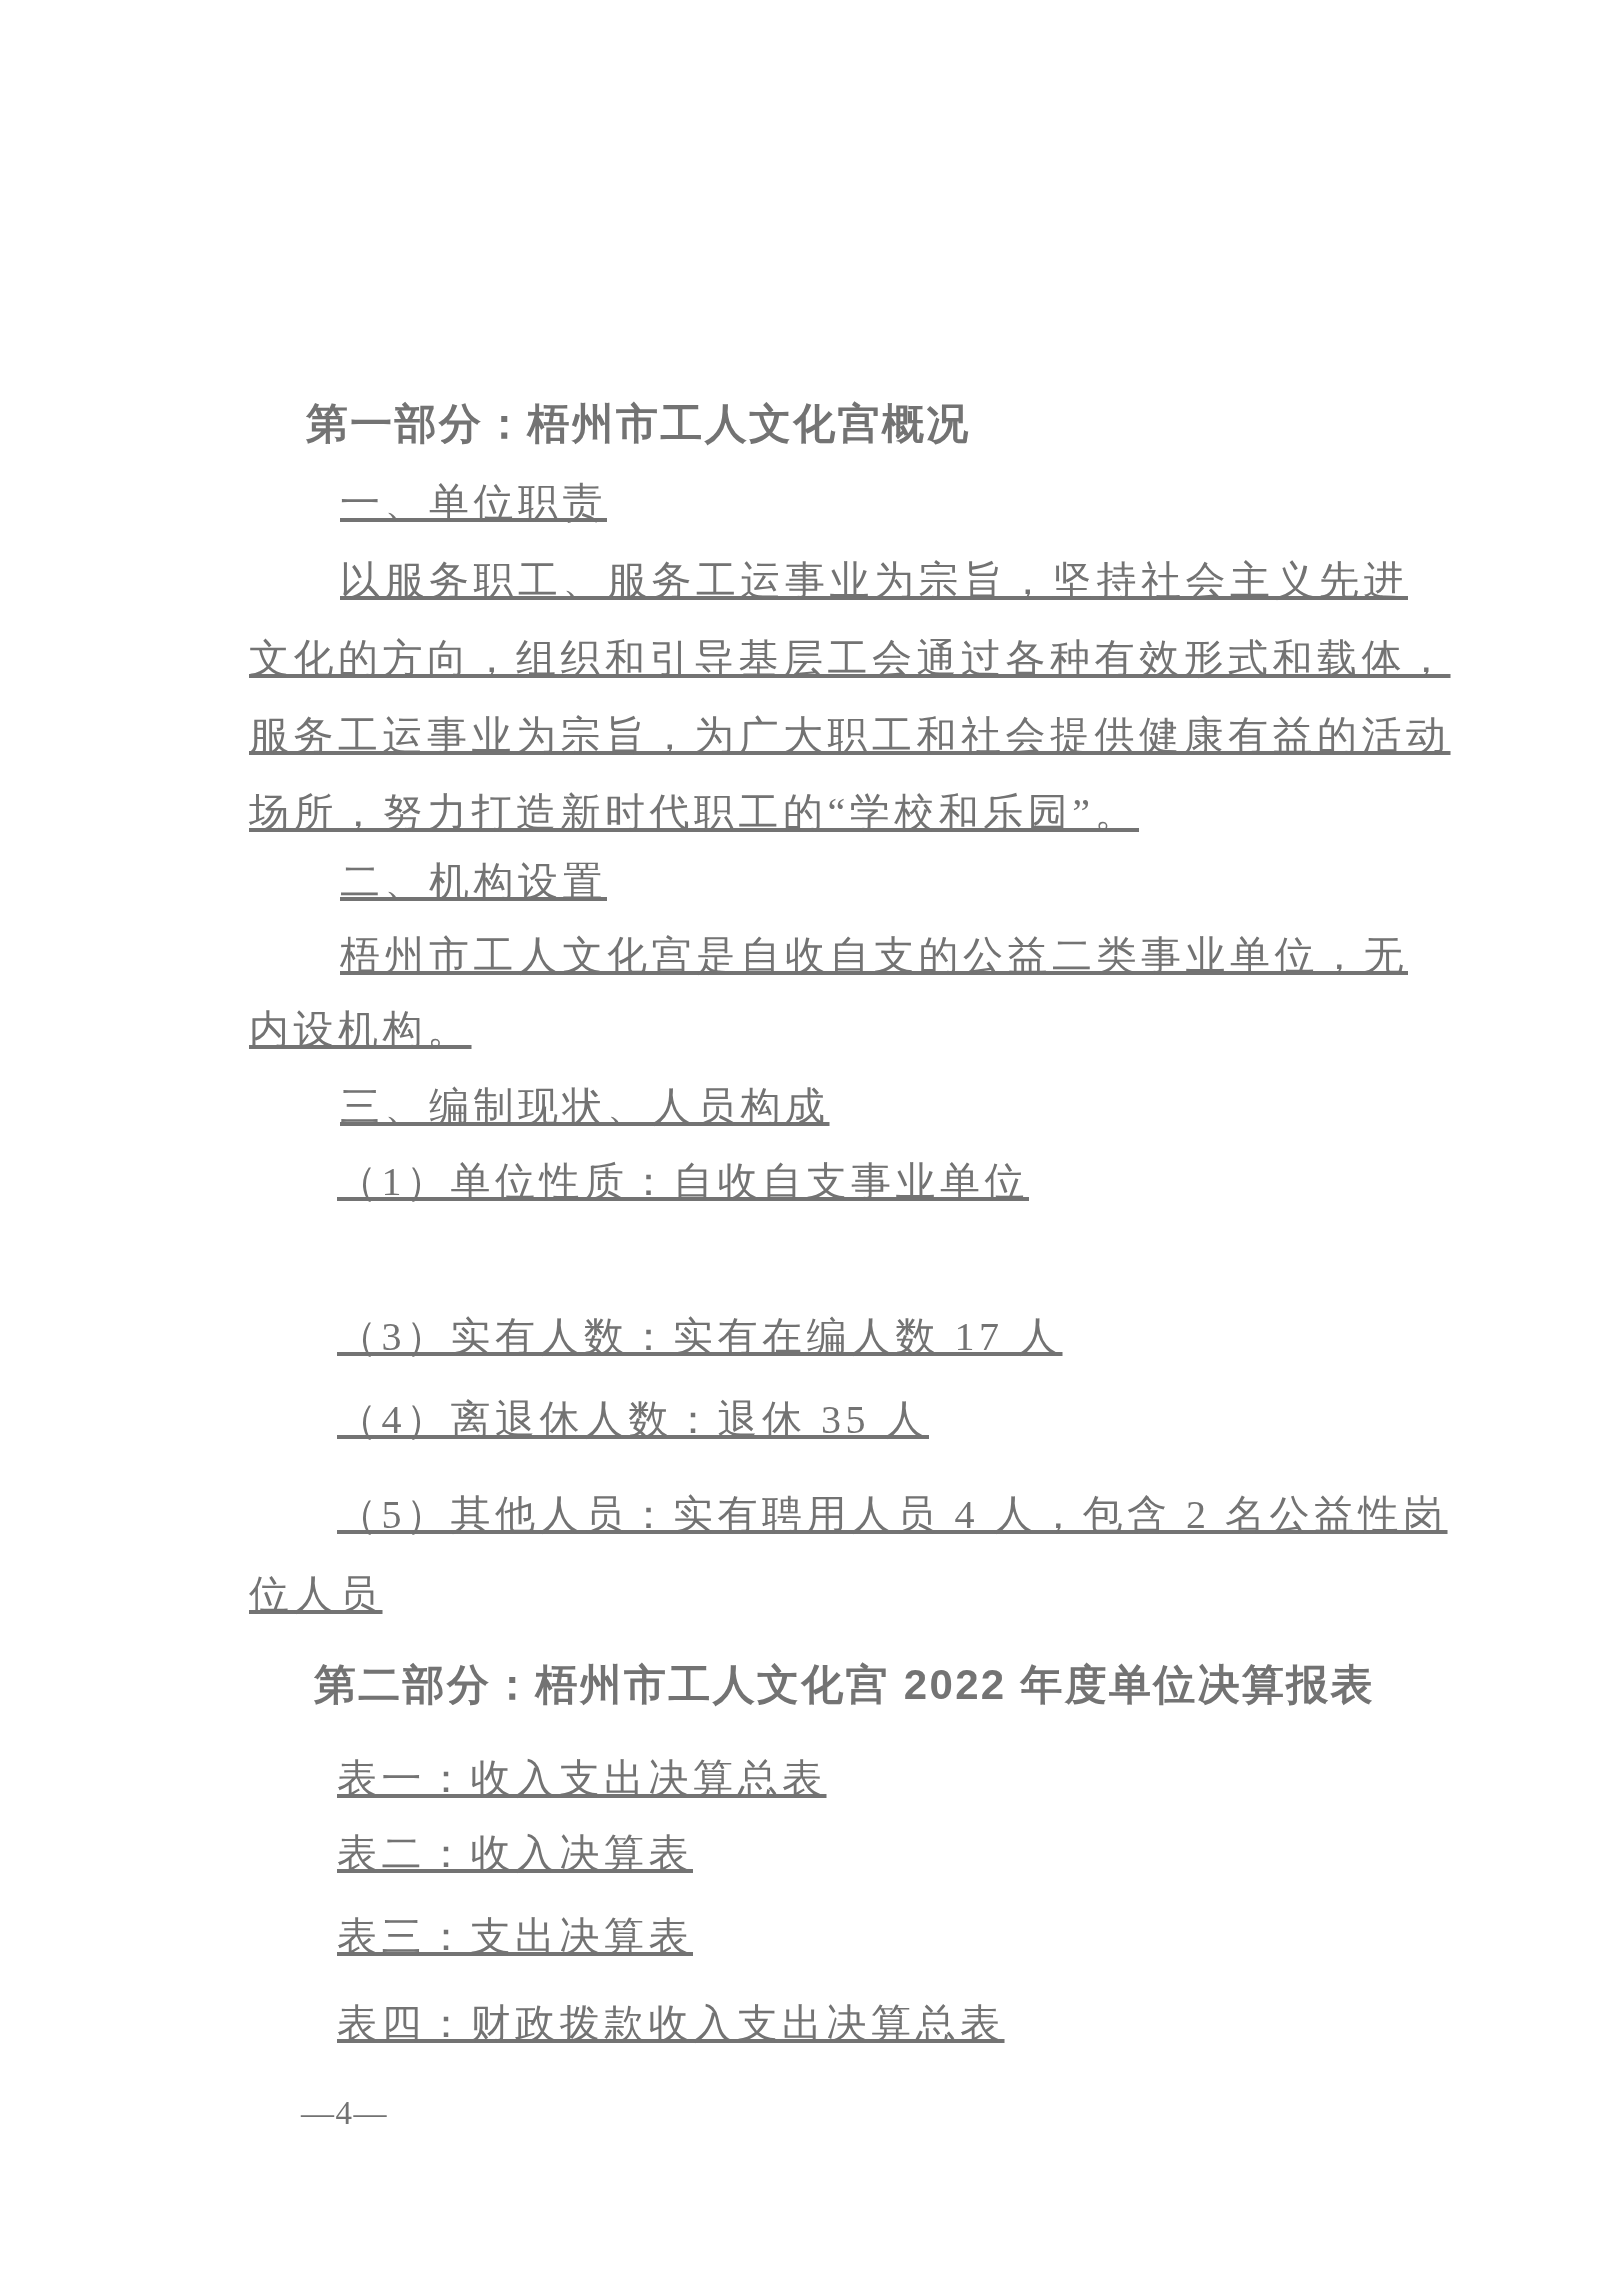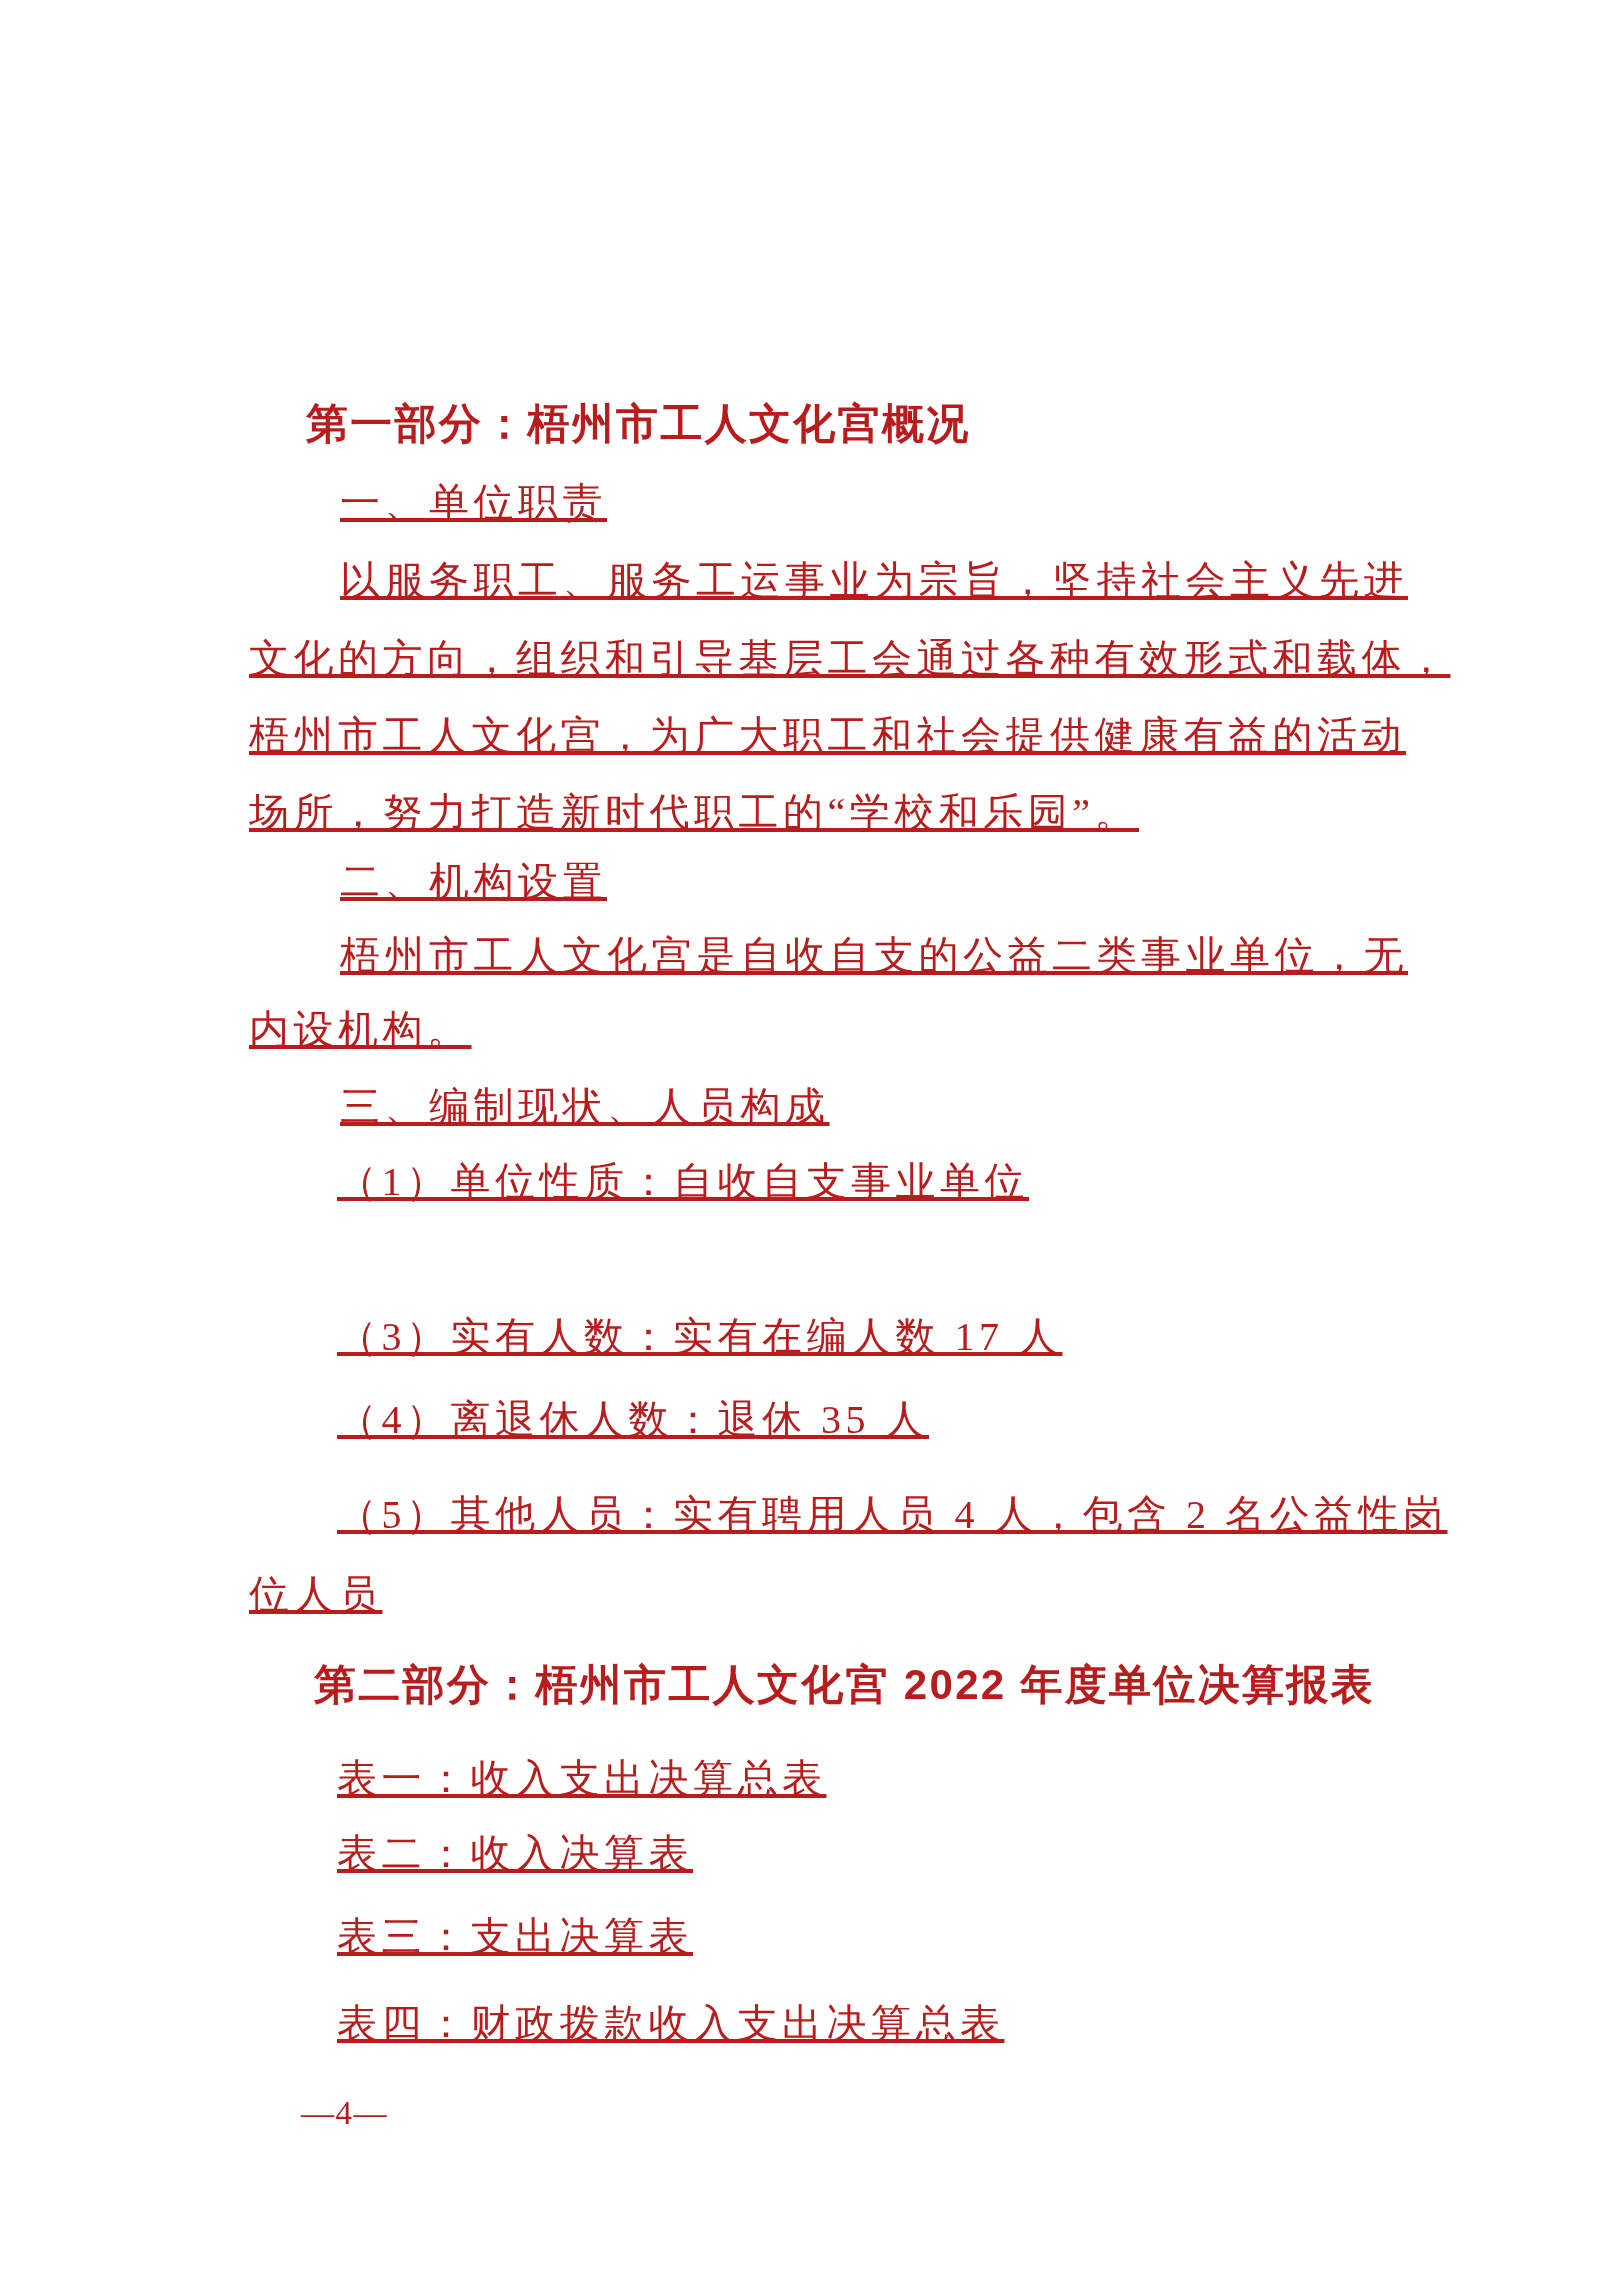--- a/index.html
+++ b/index.html
@@ -10,21 +10,21 @@
   .page {
     position: relative;
     width: 1623px;
     height: 2295px;
     background: #ffffff;
     overflow: hidden;
   }
   .ln {
     position: absolute;
     white-space: nowrap;
-    color: #b91c1c;
+    color: #737373;
     line-height: 1;
   }
   
   .body-text {
     font-family: "Liberation Serif", serif;
     font-size: 40px;
     letter-spacing: 4.5px;
     text-decoration: underline;
   }
   
@@ -51,21 +51,21 @@
 <body>
 
 <div class="page">
 
   <div class="ln heading left-title1" style="top:403px">第一部分：梧州市工人文化宫概况</div>
 
   <div class="ln body-text left-indent" style="top:483px">一、单位职责</div>
 
   <div class="ln body-text left-flush" style="top:639px">文化的方向，组织和引导基层工会通过各种有效形式和载体，</div>
   <div class="ln body-text left-indent" style="top:561px">以服务职工、服务工运事业为宗旨，坚持社会主义先进</div>
-  <div class="ln body-text left-flush" style="top:716px">梧州市工人文化宫，为广大职工和社会提供健康有益的活动</div>
+  <div class="ln body-text left-flush" style="top:716px">服务工运事业为宗旨，为广大职工和社会提供健康有益的活动</div>
   <div class="ln body-text left-flush" style="top:793px">场所，努力打造新时代职工的“学校和乐园”。</div>
 
   <div class="ln body-text left-indent" style="top:862px">二、机构设置</div>
 
   <div class="ln body-text left-indent" style="top:936px">梧州市工人文化宫是自收自支的公益二类事业单位，无</div>
   <div class="ln body-text left-flush" style="top:1010px">内设机构。</div>
 
   <div class="ln body-text left-indent" style="top:1087px">三、编制现状、人员构成</div>
 
   <div class="ln body-text left-item" style="top:1162px">（1）单位性质：自收自支事业单位</div>

